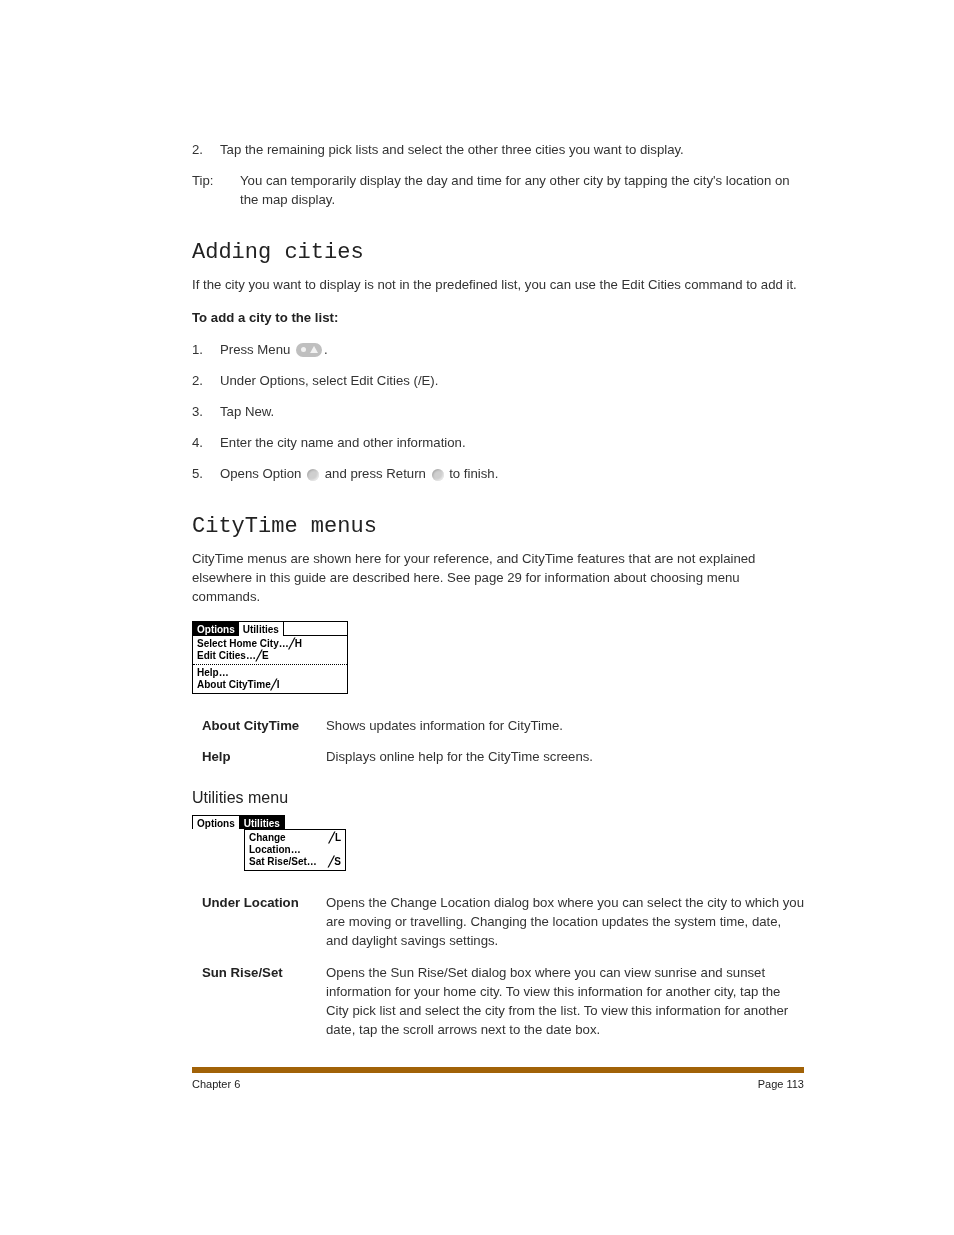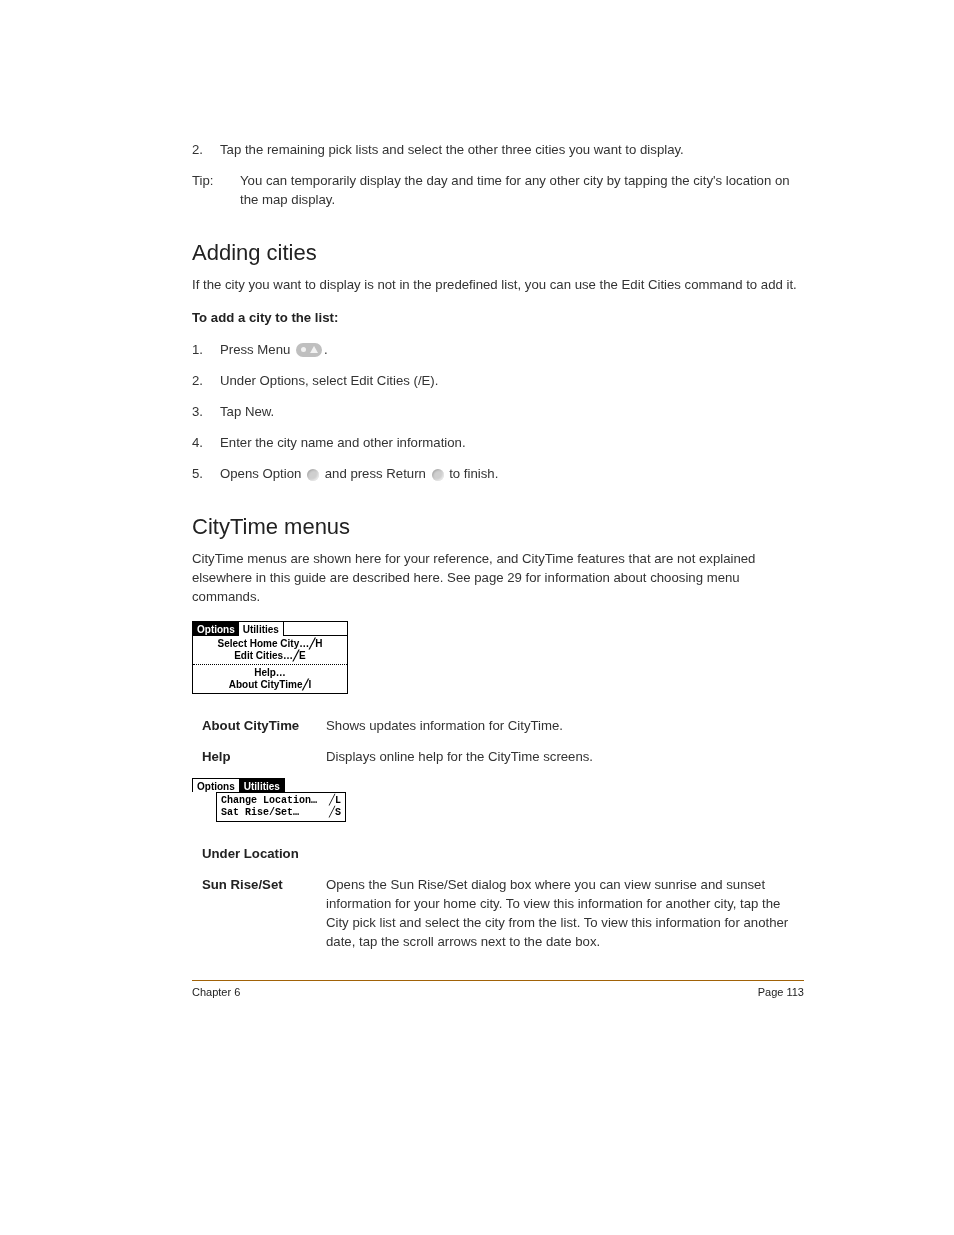--- a/index.html
+++ b/index.html
@@ -24,20 +24,21 @@
   .row .txt { flex: 1; }
   .tip .num { width: 48px; flex: none; }
 
   
   .h2 {
     font-size: 22px;
     font-weight: 400;
     margin-top: 28px;
     margin-bottom: 6px;
     color: #222;
+    font-family: Liberation Mono, monospace;
   }
   .h3 {
     font-size: 16px;
     font-weight: 400;
     margin-top: 20px;
     margin-bottom: 6px;
     color: #222;
   }
   .bold { font-weight: 600; color: #222; }
   .lead { margin-bottom: 14px; }
@@ -96,21 +97,21 @@
     border-right: 1px solid #000;
     flex: none;
   }
   .scr-opt .bar-rest { flex: 1; border-bottom: 1px solid #000; }
   .scr-opt .sect {
     border-bottom: 1px dotted #000;
     padding: 2px 0;
   }
   .scr-opt .sect.last { border-bottom: none; }
   .scr-opt .mi {
-    display: flex; justify-content: center;
+    display: flex; justify-content: flex-start;
     padding: 0 4px;
     line-height: 12px;
   }
   .scr-opt .sc { font-weight: 700; }
 
   
   .scr-util {
     width: 154px;
     font-family: "Helvetica", Arial, sans-serif;
     font-size: 10px;
@@ -127,44 +128,43 @@
   }
   .scr-util .tab2-inv {
     padding: 1px 4px;
     background: #000; color: #fff;
     flex: none;
     border-top: 1px solid #000;
     border-right: 1px solid #000;
   }
   .scr-util .body2 {
     border: 1px solid #000;
-    margin-left: 24px;
+    margin-left: 52px;
     padding: 2px 0;
-    font-family: Liberation Mono, monospace;
   }
   .scr-util .mi2 {
     display: flex; justify-content: space-between;
     padding: 0 4px;
     line-height: 12px;
   }
 
   
   .desc { display: flex; margin-bottom: 12px; }
   .desc .term {
     width: 124px; flex: none;
     font-weight: 700;
     color: #222;
   }
   .desc .def { flex: 1; }
 
   .sub { margin-top: 8px; margin-bottom: 12px; }
 
   
   .footer {
-    border-top: 1px solid #a16207;
+    border-top: 6px solid #a16207;
     margin-top: 28px;
     display: flex;
     justify-content: space-between;
     font-size: 11px;
     padding-top: 4px;
     color: #222;
     font-weight: 300;
   }
 
   .gap-18 { margin-bottom: 18px; }
@@ -254,20 +254,21 @@
     <div class="desc">
       <div class="term">About CityTime</div>
       <div class="def">Shows updates information for CityTime.</div>
     </div>
     <div class="desc">
       <div class="term">Help</div>
       <div class="def">Displays online help for the CityTime screens.</div>
     </div>
   </div>
 
+  <div class="h3">Utilities menu</div>
 
   <div class="scr-util">
     <div class="bar2">
       <div class="tab2">Options</div>
       <div class="tab2-inv">Utilities</div>
     </div>
     <div class="body2">
       <div class="mi2">
         <span>Change Location…</span>
         <span>╱L</span>
@@ -275,20 +276,21 @@
       <div class="mi2">
         <span>Sat Rise/Set…</span>
         <span>╱S</span>
       </div>
     </div>
   </div>
 
   <div style="padding-left:10px;">
     <div class="desc">
       <div class="term">Under Location</div>
+      <div class="def">Opens the Change Location dialog box where you can select the city to which you are moving or travelling. Changing the location updates the system time, date, and daylight savings settings.</div>
     </div>
     <div class="desc">
       <div class="term">Sun Rise/Set</div>
       <div class="def">Opens the Sun Rise/Set dialog box where you can view sunrise and sunset information for your home city. To view this information for another city, tap the City pick list and select the city from the list. To view this information for another date, tap the scroll arrows next to the date box.</div>
     </div>
   </div>
 
   <div class="footer">
     <div>Chapter 6</div>
     <div>Page 113</div>

